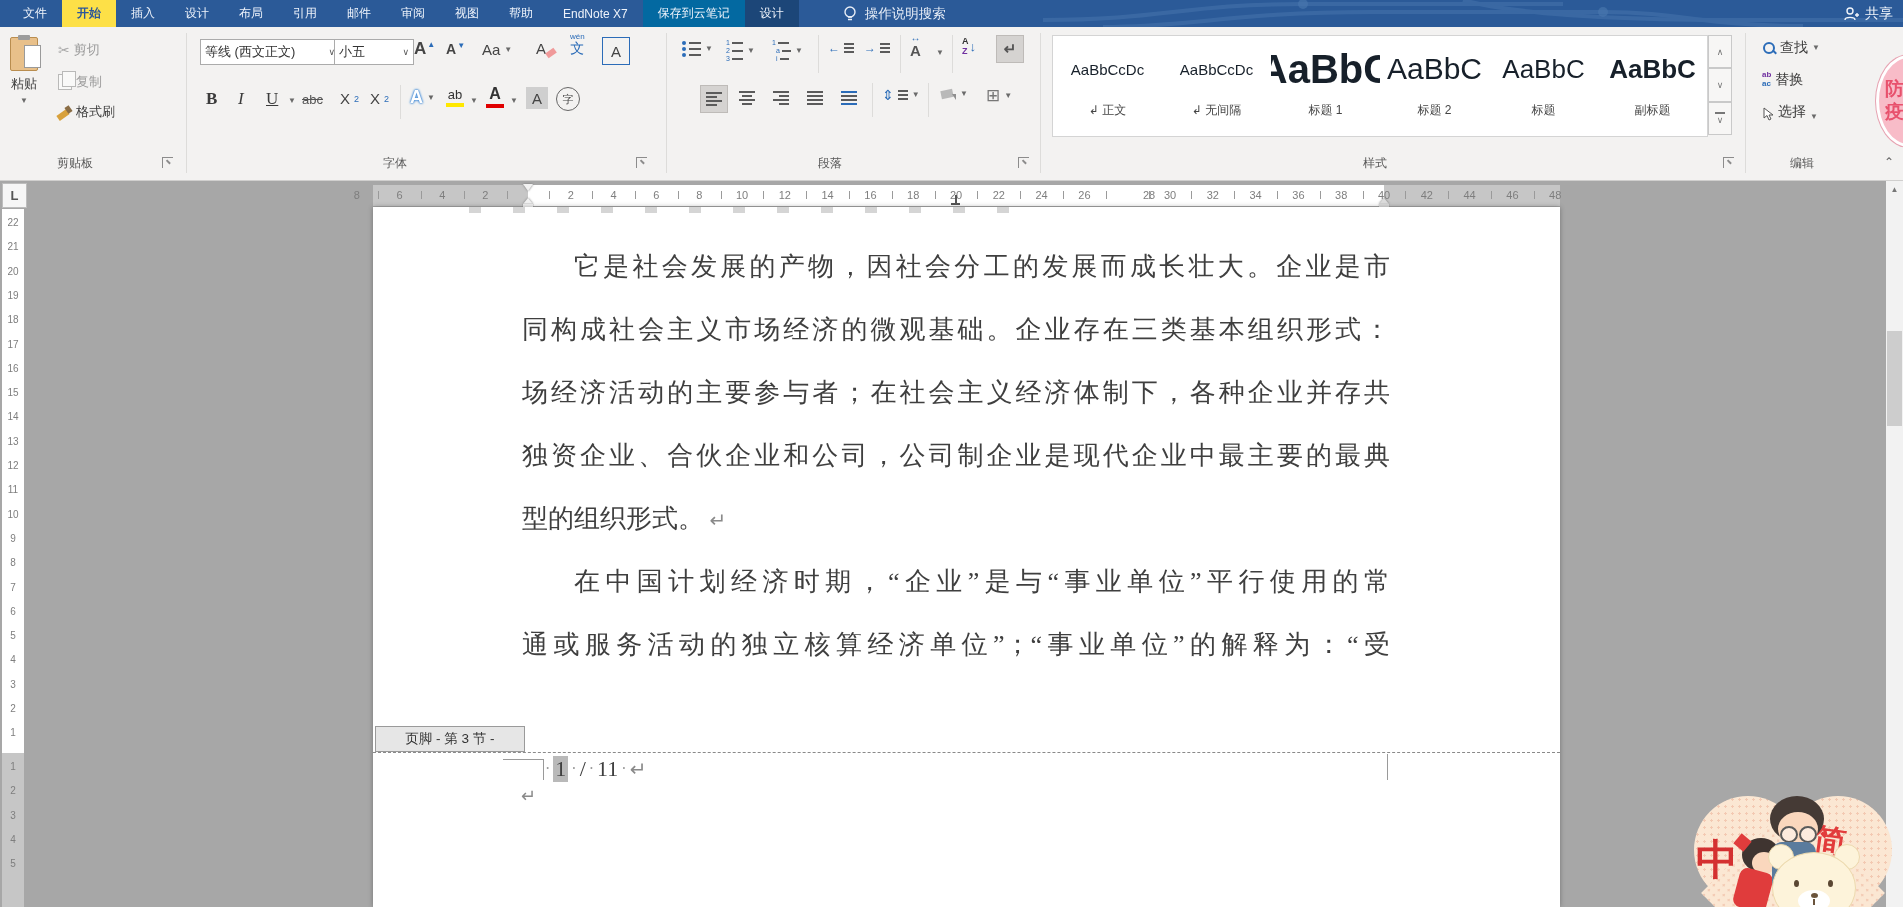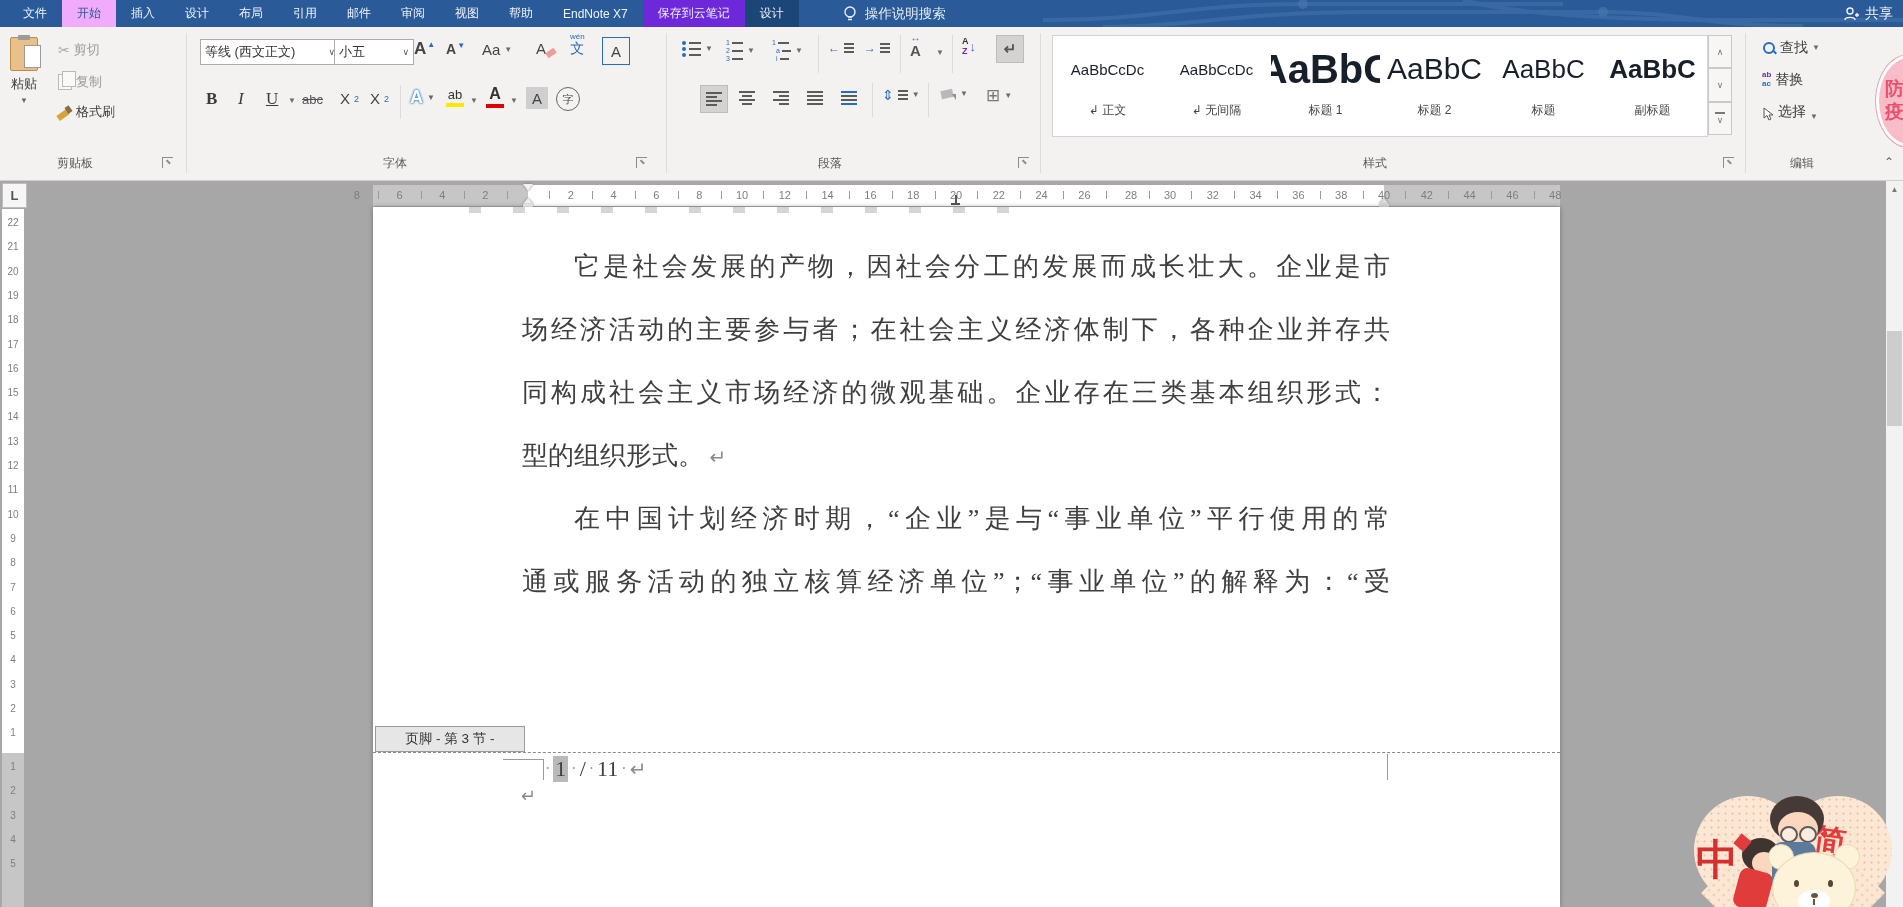--- a/index.html
+++ b/index.html
@@ -2,22 +2,22 @@
 <html><head>
 <meta charset="utf-8">
 <style>
   html,body{margin:0;padding:0;background:#7d7d7d;font-family:"Liberation Sans",sans-serif;}
   #app{position:relative;width:1903px;height:907px;overflow:hidden;background:#a7a7a7;}
   
   #titlebar{position:absolute;left:0;top:0;width:1903px;height:27px;background:#2b5a98;overflow:hidden;}
   #circuit{position:absolute;right:0;top:0;height:27px;}
   #menu{position:absolute;left:8px;top:0;height:27px;display:flex;align-items:stretch;}
   .menu-tab{display:flex;align-items:center;padding:0 15px;color:#eef3fb;font-size:12px;white-space:nowrap;cursor:default;}
-  .menu-tab.active{background:#f0abfc;color:#2b579a;}
-  .menu-tab.panel-med{background:#6d28d9;}
+  .menu-tab.active{background:#fde047;color:#2b579a;font-weight:bold;}
+  .menu-tab.panel-med{background:#0369a1;}
   .menu-tab.panel-dark{background:#1c4678;}
   #search-box{display:flex;align-items:center;margin-left:34px;color:#e8eef7;font-size:13.5px;gap:8px;padding:0 10px;}
   #share{position:absolute;right:10px;top:0;height:27px;display:flex;align-items:center;gap:6px;color:#f0f4fa;font-size:14px;}
   
   #ribbon{position:absolute;left:0;top:27px;width:1903px;height:153px;background:#f3f2f1;border-bottom:1px solid #d0cfce;}
   .vdiv{position:absolute;top:6px;height:140px;width:1px;background:#dddcda;}
   .grp-label{position:absolute;top:128px;font-size:12px;color:#595959;transform:translateX(-50%);white-space:nowrap;}
   .launcher{position:absolute;width:10px;height:10px;border:1px solid #8c8c8c;border-right:none;border-bottom:none;}
   .launcher::after{content:"";position:absolute;left:3px;top:3px;width:5px;height:1.5px;background:#8c8c8c;transform:rotate(45deg);}
   .rbtn{position:absolute;display:flex;align-items:center;gap:4px;font-size:13px;color:#3b3b3b;cursor:default;}
@@ -475,21 +475,21 @@
           <span class="rnum" style="left: 326.2px;">8</span>
           <span class="rnum" style="left: 369px;">10</span>
           <span class="rnum" style="left: 411.8px;">12</span>
           <span class="rnum" style="left: 454.6px;">14</span>
           <span class="rnum" style="left: 497.4px;">16</span>
           <span class="rnum" style="left: 540.2px;">18</span>
           <span class="rnum" style="left: 583px;">20</span>
           <span class="rnum" style="left: 625.8px;">22</span>
           <span class="rnum" style="left: 668.6px;">24</span>
           <span class="rnum" style="left: 711.4px; text-align: center;">26</span>
-          <span class="rnum" style="left: 758px;">28</span>
+          <span class="rnum" style="left: 776px;">28</span>
           <span class="rnum" style="left: 797px;">30</span>
           <span class="rnum" style="left: 839.8px;">32</span>
           <span class="rnum" style="left: 882.6px;">34</span>
           <span class="rnum" style="left: 925.4px;">36</span>
           <span class="rnum" style="left: 968.2px;">38</span>
           <span class="rnum" style="left: 1011px;">40</span>
           <span class="rnum" style="left: 1053.8px;">42</span>
           <span class="rnum" style="left: 1096.6px;">44</span>
           <span class="rnum" style="left: 1139.4px;">46</span>
           <span class="rnum" style="left: 1182.2px;">48</span>
@@ -560,22 +560,23 @@
           <span class="vnum" style="top: 600.6px;">3</span>
           <span class="vnum" style="top: 624.9px;">4</span>
           <span class="vnum" style="top: 649.2px;">5</span>
         </div>
     </div>
 
     <div id="page">
       <div id="clip-remnant"></div>
       <div id="doc-lines">
           <div class="doc-line indent"><span>它是社会发展的产物，因社会分工的发展而成长壮大。企业是市</span></div>
+          <div class="doc-line"><span>同构成社会主义市场经济的微观基础。企业存在三类基本组织形式：</span></div>
           <div class="doc-line"><span>场经济活动的主要参与者；在社会主义经济体制下，各种企业并存共</span></div>
-          <div class="doc-line"><span>同构成社会主义市场经济的微观基础。企业存在三类基本组织形式：</span></div>
+          <div class="doc-line"><span>独资企业、合伙企业和公司，公司制企业是现代企业中最主要的最典</span></div>
           <div class="doc-line last"><span>型的组织形式。</span><span class="pilcrow"> ↵</span></div>
           <div class="doc-line indent"><span>在中国计划经济时期，“企业”是与“事业单位”平行使用的常</span></div>
           <div class="doc-line"><span>通或服务活动的独立核算经济单位”；“事业单位”的解释为：“受</span></div>
         </div>
 
       <div id="footer-tag">页脚 - 第 3 节 -</div>
       <div id="footer-dash"></div>
       <div class="corner-a"></div>
       <div class="corner-b"></div>
       <div id="footer-line">

